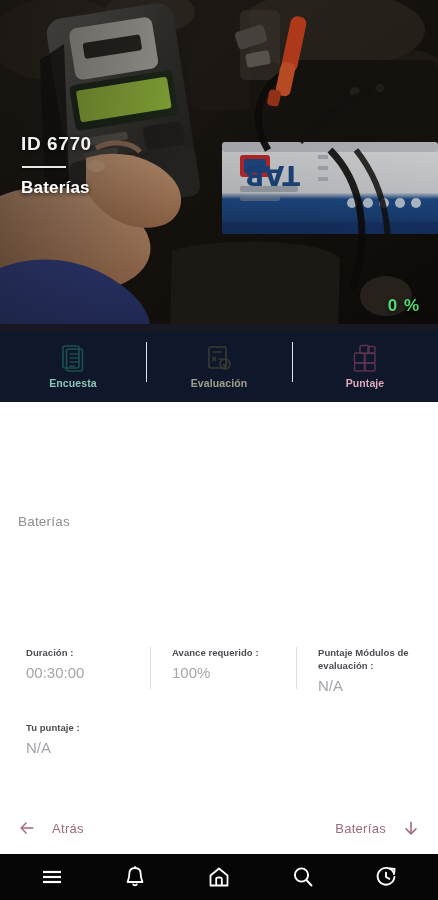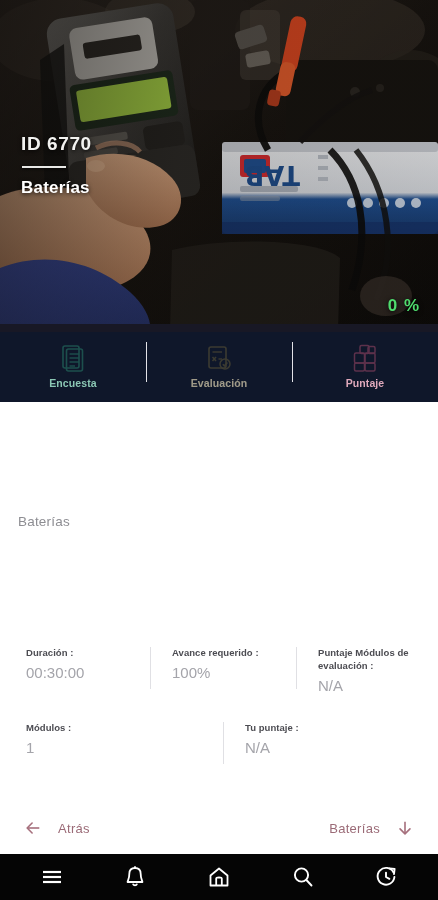--- a/index.html
+++ b/index.html
@@ -101,21 +101,21 @@
     line-height: 1.35; letter-spacing: 0.05px;
   }
   .info-value {
     font-size: 15px; color: #a4a4aa; margin-top: 3px; line-height: 1.35;
   }
 
   
   .action-bar {
     position: absolute; left: 0; right: 0; bottom: 0;
     height: 52px; display: flex; align-items: center; justify-content: space-between;
-    padding: 0 24px;
+    padding: 0 18px;
   }
   .action { display: flex; align-items: center; gap: 16px; color: #a6707d; }
   .action-label { font-size: 13px; color: #9b6b77; letter-spacing: 0.3px; }
   .arrow-svg { width: 18px; height: 18px; display: block; }
 
   
   .bottom-nav {
     flex: 0 0 auto; height: 46px; background: #050505;
     display: flex; align-items: center; justify-content: space-around;
     padding: 0 10px;
@@ -293,24 +293,20 @@
           <div class="info-value">100%</div>
         </div>
         <div class="info-cell">
           <div class="info-label">Puntaje Módulos de evaluación :</div>
           <div class="info-value">N/A</div>
         </div>
       </div>
 
       <div class="info-row">
         <div class="info-cell">
-          <div class="info-label">Módulos :</div>
-          <div class="info-value">1</div>
-        </div>
-        <div class="info-cell">
           <div class="info-label">Tu puntaje :</div>
           <div class="info-value">N/A</div>
         </div>
       </div>
     </div>
 
     <div class="action-bar">
       <div class="action">
         <svg class="arrow-svg" viewBox="0 0 20 20">
           <line x1="17" y1="10" x2="4" y2="10" stroke="#a6707d" stroke-width="1.8"></line>

